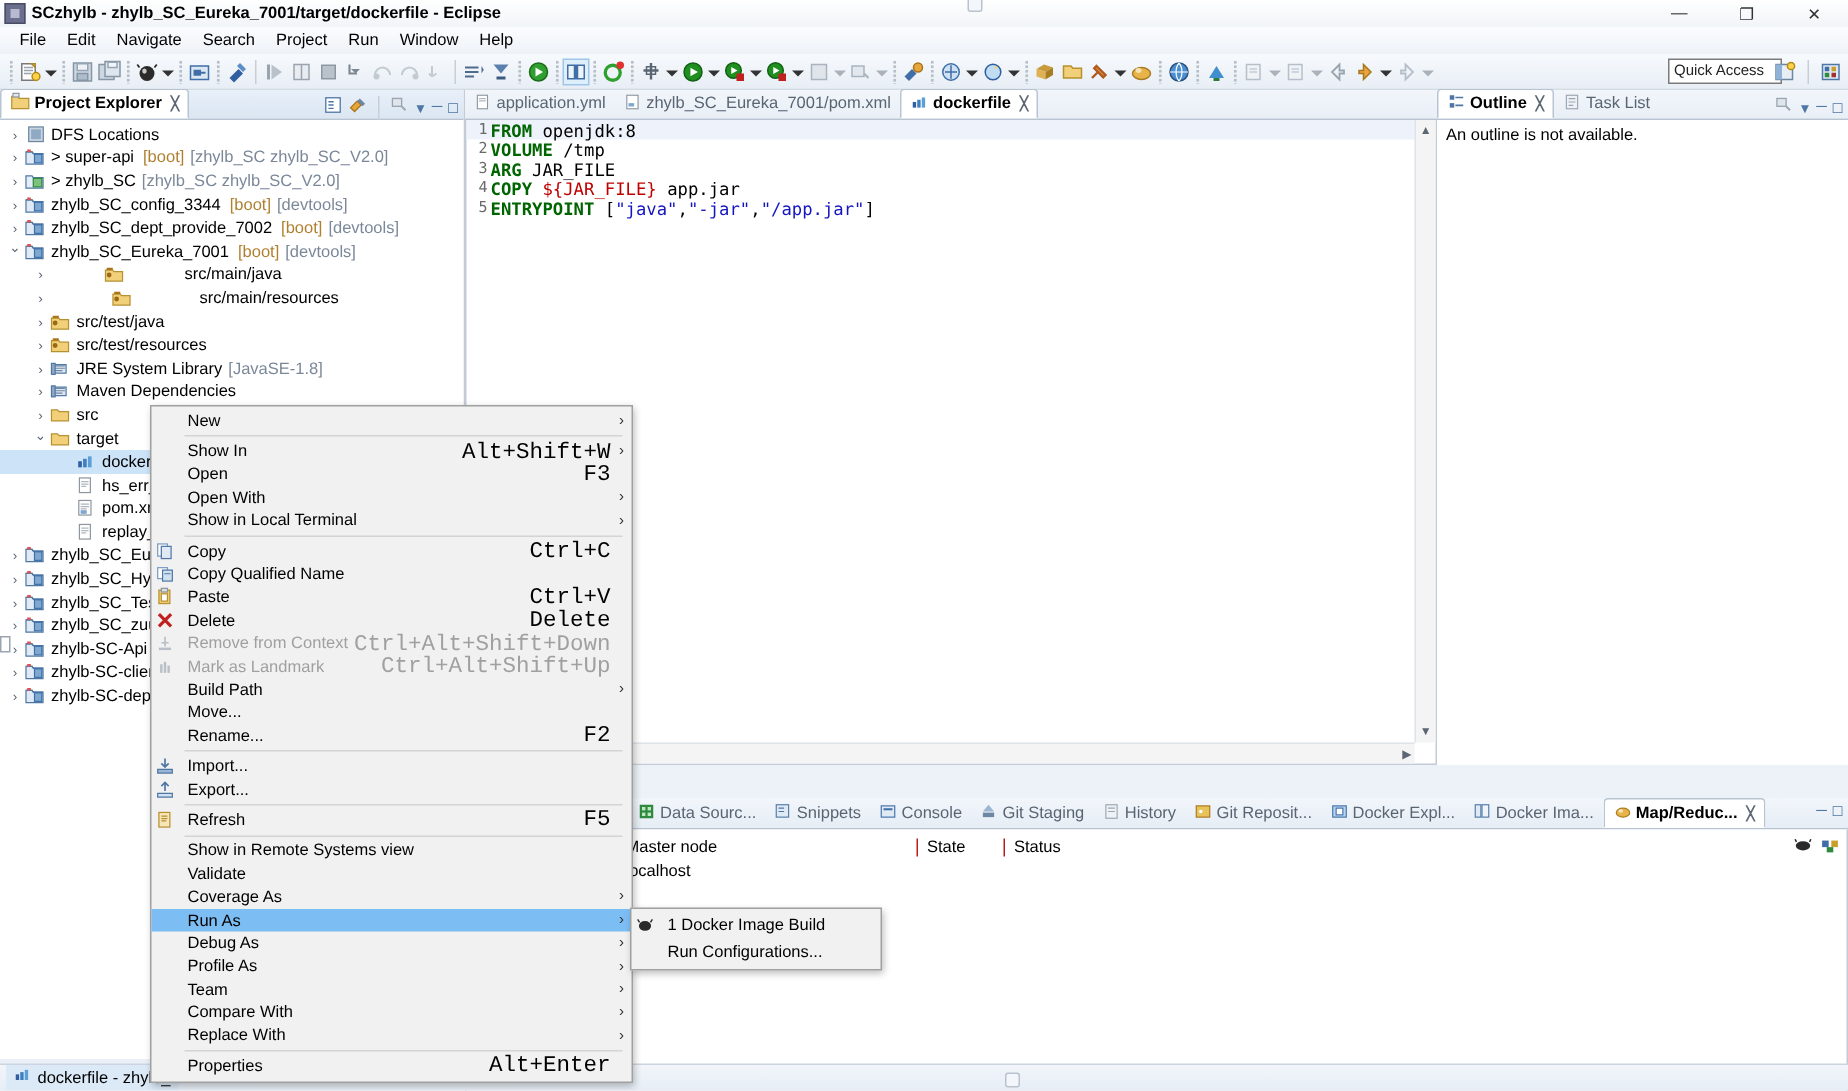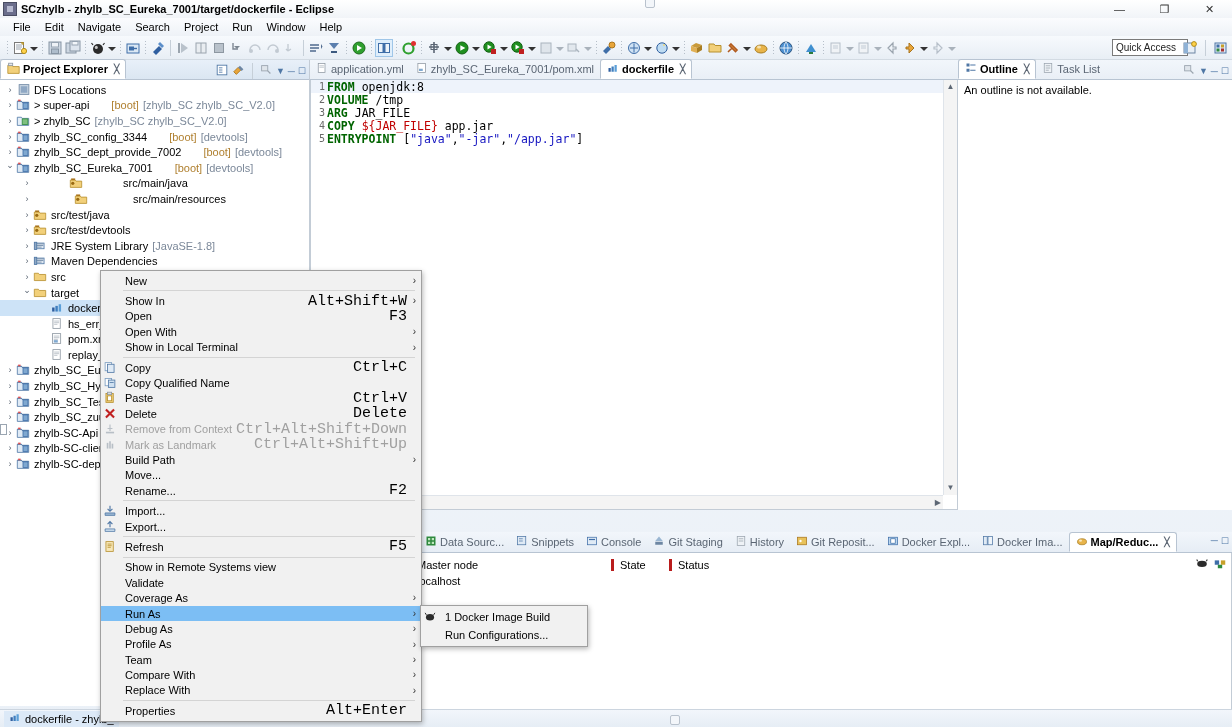--- a/index.html
+++ b/index.html
@@ -124,21 +124,21 @@
   #projexp .ptabbar { background: linear-gradient(#e8f0f9,#dbe6f2); }
   #projexp .body { position:absolute; top:20px; left:0; right:0; bottom:0; background:#fff; overflow:hidden; }
   .tree { padding-top: 2px; font-size: 11px; }
   .trow { height: 15.6px; display: flex; align-items: center; white-space: nowrap; padding-left:4px; }
   .trow.sel { background: #cde3f7; }
   .twist { width: 12px; text-align:center; font-size:9px; color:#5a6573; flex:0 0 12px; }
   .twist.open::before { content:"\2304"; position:relative; top:-3px; }
   .twist.closed::before { content:"\203A"; }
   .ticon { width: 15px; height: 14px; margin-right:3px; flex:0 0 15px; position:relative; }
   .tlabel { color: #000; }
-  .tdim { color: #b08030; margin-left:22px; }
+  .tdim { color: #b08030; margin-left:6px; }
   .tdim2 { color: #7b8899; margin-left:4px; }
 
   
   #editor { left: 310px; top: 0; width: 648px; height: 450px; }
   #editor .ptabbar { background: linear-gradient(#f2f6fb,#e9eff6); }
   .edbody { position:absolute; top:20px; left:0; right:0; bottom:0; background:#fff; border:1px solid #c3ccd6; border-top:none;}
   .codearea { position:relative; height:100%; font-family:"DejaVu Sans Mono", monospace; font-size:11.5px;}
   .cline { height: 13px; display:flex; align-items:center; white-space:pre; }
   .cline.first { background:#eef3fb; }
   .lnum { width: 16px; text-align:right; color:#6a6a6a; font-size:10px; padding-right:2px; flex:0 0 16px;}
@@ -157,21 +157,21 @@
   #outline .body { position:absolute; top:20px; left:0; right:0; bottom:0; background:#fff; padding:4px 6px; font-size:11px;}
 
   
   #bottom { left: 310px; top: 472px; width: 922px; height: 196px; }
   #bottom .ptabbar { height:21px; background: linear-gradient(#f2f6fb,#e6edf5); overflow:hidden;}
   #bottom .body { position:absolute; top:21px; left:0; right:0; bottom:0; background:#fff; border:1px solid #c3ccd6; border-top:none;}
   .mrtools { position:absolute; right:4px; top:3px; display:flex; gap:4px; }
   .mrgrid { position:relative; padding-top:4px; }
   .mrhead { display:flex; font-size:11px; height:16px; align-items:center; }
   .mrcell { padding-left:6px; position:relative; }
-  .mrcell + .mrcell { border-left:3px solid #b91c1c; }
+  .mrcell + .mrcell { border-left:1px solid #b91c1c; }
   .mrrow { display:flex; font-size:11px; height:16px; align-items:center; }
 
   
   .statusbar {
     position:absolute; left:0; bottom:0; width:1232px; height:18px;
     background: linear-gradient(#f2f6fb,#e6edf5);
     border-top:1px solid #ccd5df;
     display:flex; align-items:center; padding-left:4px; font-size:11px;
   }
   .sb-item { display:flex; align-items:center; gap:4px; background:#dce9f7; padding:1px 5px; }
@@ -655,21 +655,21 @@
                 </svg></span>
               <span class="tlabel">src/test/java</span>
             </div>
             <div class="trow" style="padding-left: 21px;">
               <span class="twist closed"></span>
               <span class="ticon"><svg width="14" height="13" viewBox="0 0 16 16">
                   <path d="M1 5h6l1 1.3H15V14H1z" fill="#f2d07a" stroke="#b7902f"></path>
                   <path d="M2 3h5v2H2z" fill="#a9751d"></path>
                   <circle cx="4" cy="9" r="2" fill="#9a6a12"></circle>
                 </svg></span>
-              <span class="tlabel">src/test/devtools</span>
+              <span class="tlabel">src/test/resources</span>
             </div>
             <div class="trow" style="padding-left: 21px;">
               <span class="twist closed"></span>
               <span class="ticon"><svg width="14" height="13" viewBox="0 0 16 16">
                   <rect x="2" y="5" width="11" height="7" fill="#dfe8f2" stroke="#4f77a5"></rect>
                   <path d="M3 6h9M3 8h9M3 10h7" stroke="#6d86a3"></path>
                   <rect x="1" y="4" width="3" height="9" fill="#8fa8c4" stroke="#4f77a5"></rect>
                 </svg></span>
               <span class="tlabel">JRE System Library</span>
               <span class="tdim2">[JavaSE-1.8]</span>

